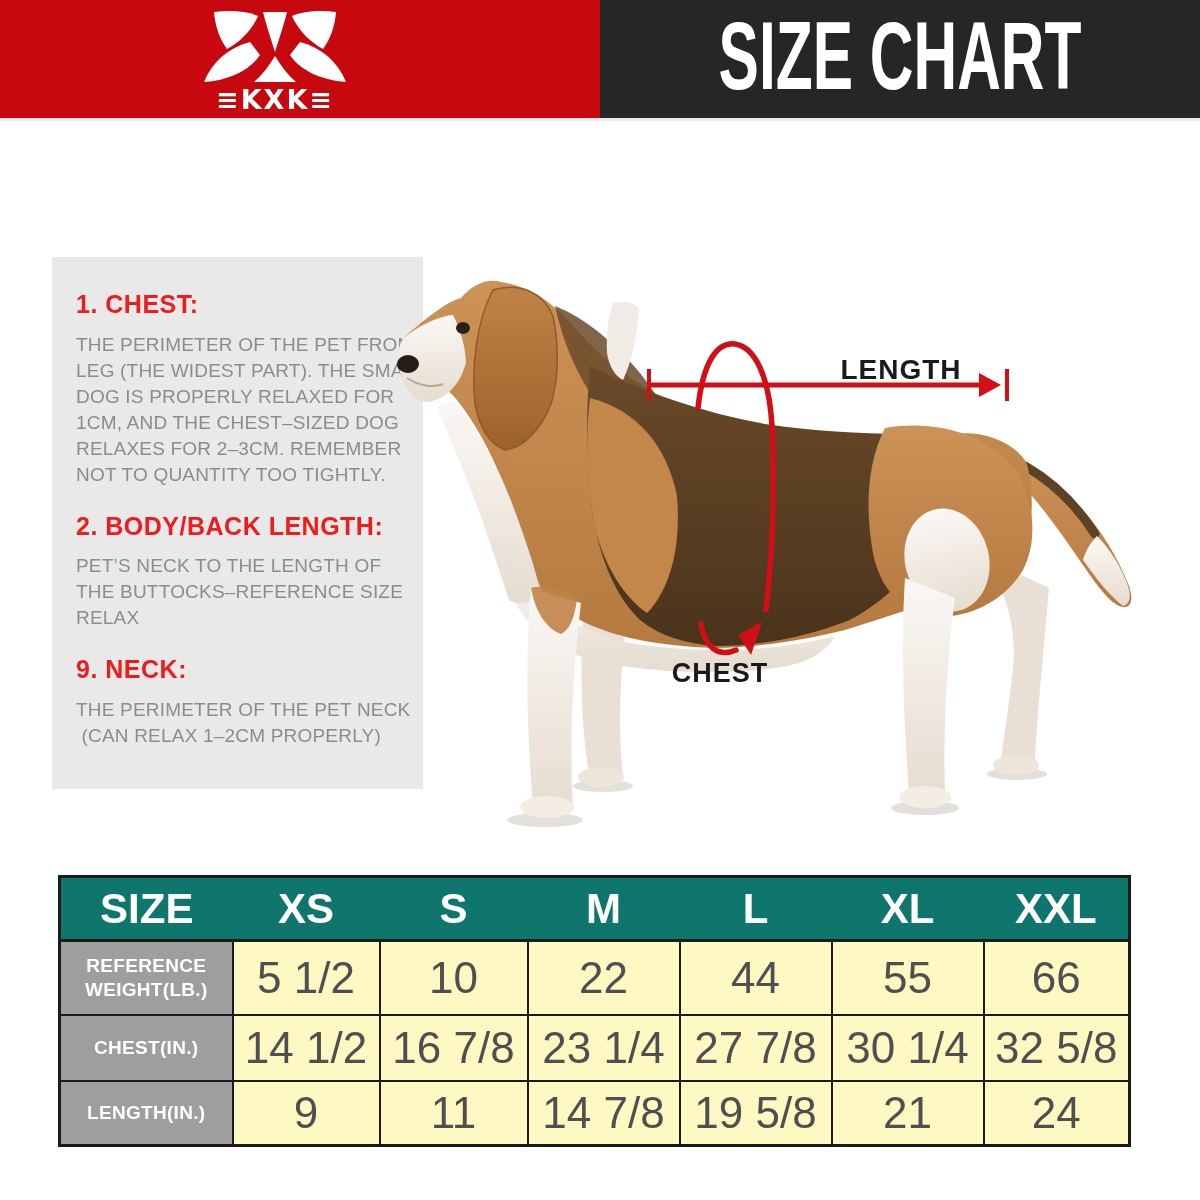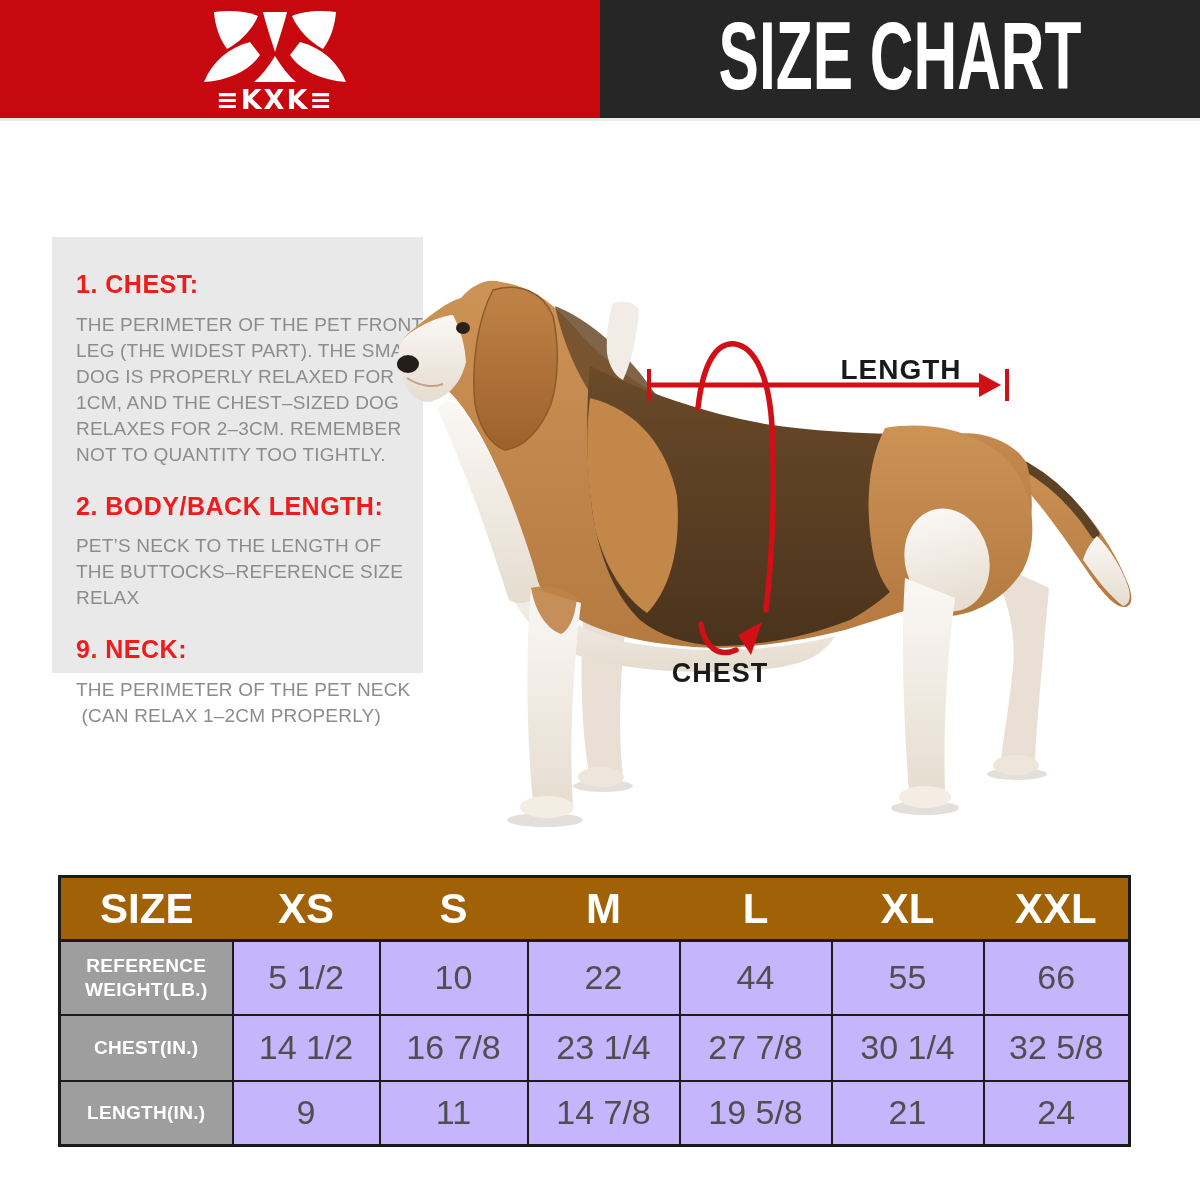--- a/index.html
+++ b/index.html
@@ -15,42 +15,42 @@
   .banner-hairline { position:absolute; left:0; top:118px; width:1200px; height:3px; background:#ecebea; }
   .size-chart-title { color:#ffffff; font-size:96px; font-weight:700; letter-spacing:0px;
                       transform:scaleX(0.63); transform-origin:center; white-space:nowrap; line-height:1; padding-bottom:6px; }
   .logo-wrap { position:absolute; left:200px; top:10px; width:150px; height:100px; }
   .logo-emblem { position:absolute; left:0; top:0; }
   .logo-wordmark { position:absolute; left:-20px; top:76px; width:190px; text-align:center;
                    font-family:"DejaVu Sans", sans-serif; font-weight:700; font-size:27px;
                    color:#ffffff; letter-spacing:2px; line-height:1; }
 
   
-  .panel { position:absolute; left:52px; top:237px; width:371px; height:436px;
+  .panel { position:absolute; left:52px; top:257px; width:371px; height:532px;
            background:#e9e9e9; padding:34px 10px 15px 24px; }
   .section + .section { margin-top:25px; }
   .section-heading { color:#ee1c1c; font-size:25px; font-weight:700; letter-spacing:0.5px; line-height:1.1; }
   .section-body { margin-top:13px; color:#8c8c8c; font-size:19px; line-height:26px; letter-spacing:0.2px; }
   .section-body div { white-space:pre; }
 
   
   .dog-area { position:absolute; left:385px; top:258px; width:800px; height:612px; }
 
   
   .size-table { position:absolute; left:58px; top:875px; width:1070px;
                 border-collapse:collapse; table-layout:fixed; border:3px solid #1b1b1b; }
   .size-table thead tr { height:64px; }
   .size-table tbody tr { height:66px; }
   .size-table tbody tr:last-child { height:65px; }
   .size-table th, .size-table td { text-align:center; vertical-align:middle; }
-  .size-table thead th { background:#a16207; color:#ffffff; font-size:42px; font-weight:600;
+  .size-table thead th { background:#0f766e; color:#ffffff; font-size:42px; font-weight:600;
                          border:0; border-bottom:3px solid #1b1b1b; }
   .size-table tbody th { background:#9e9e9e; color:#ffffff; font-size:19px; font-weight:600;
                          letter-spacing:0.3px; line-height:1.25; border:2px solid #1b1b1b; padding:12px 14px; }
-  .size-table tbody td { background:#c4b5fd; color:#4f4f4f; font-size:34px; font-weight:400;
+  .size-table tbody td { background:#fef9c3; color:#4f4f4f; font-size:44px; font-weight:400;
                          border:2px solid #1b1b1b; }
 </style>
 </head>
 <body>
 
 <div class="stage">
 
   <div class="banner">
     <div class="banner-red">
       <div class="logo-wrap">

